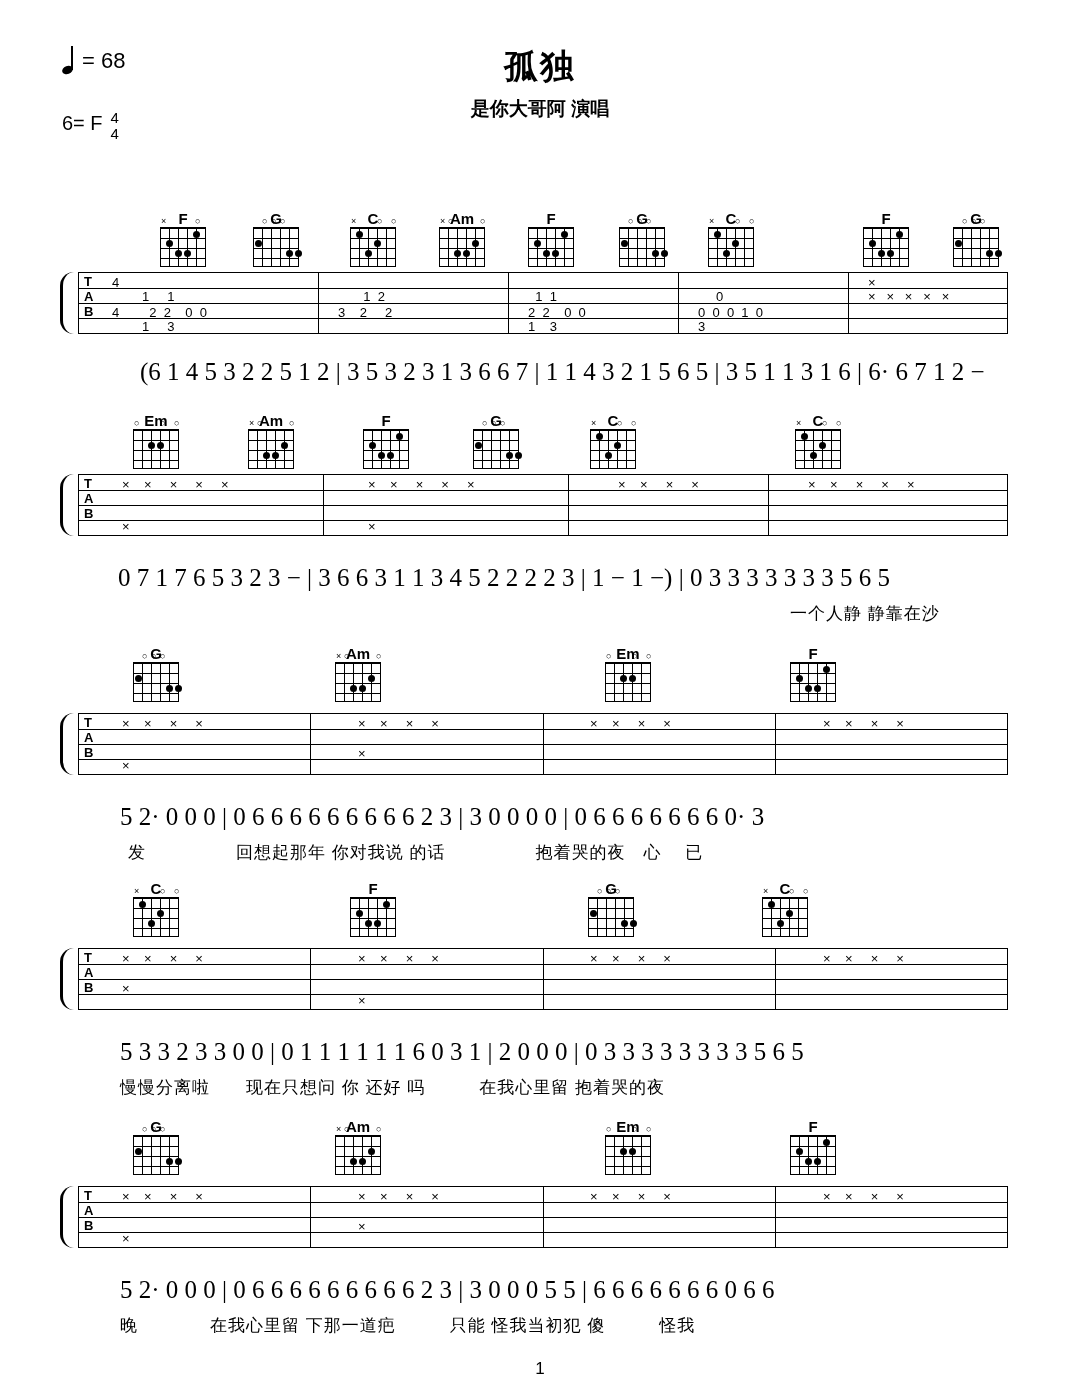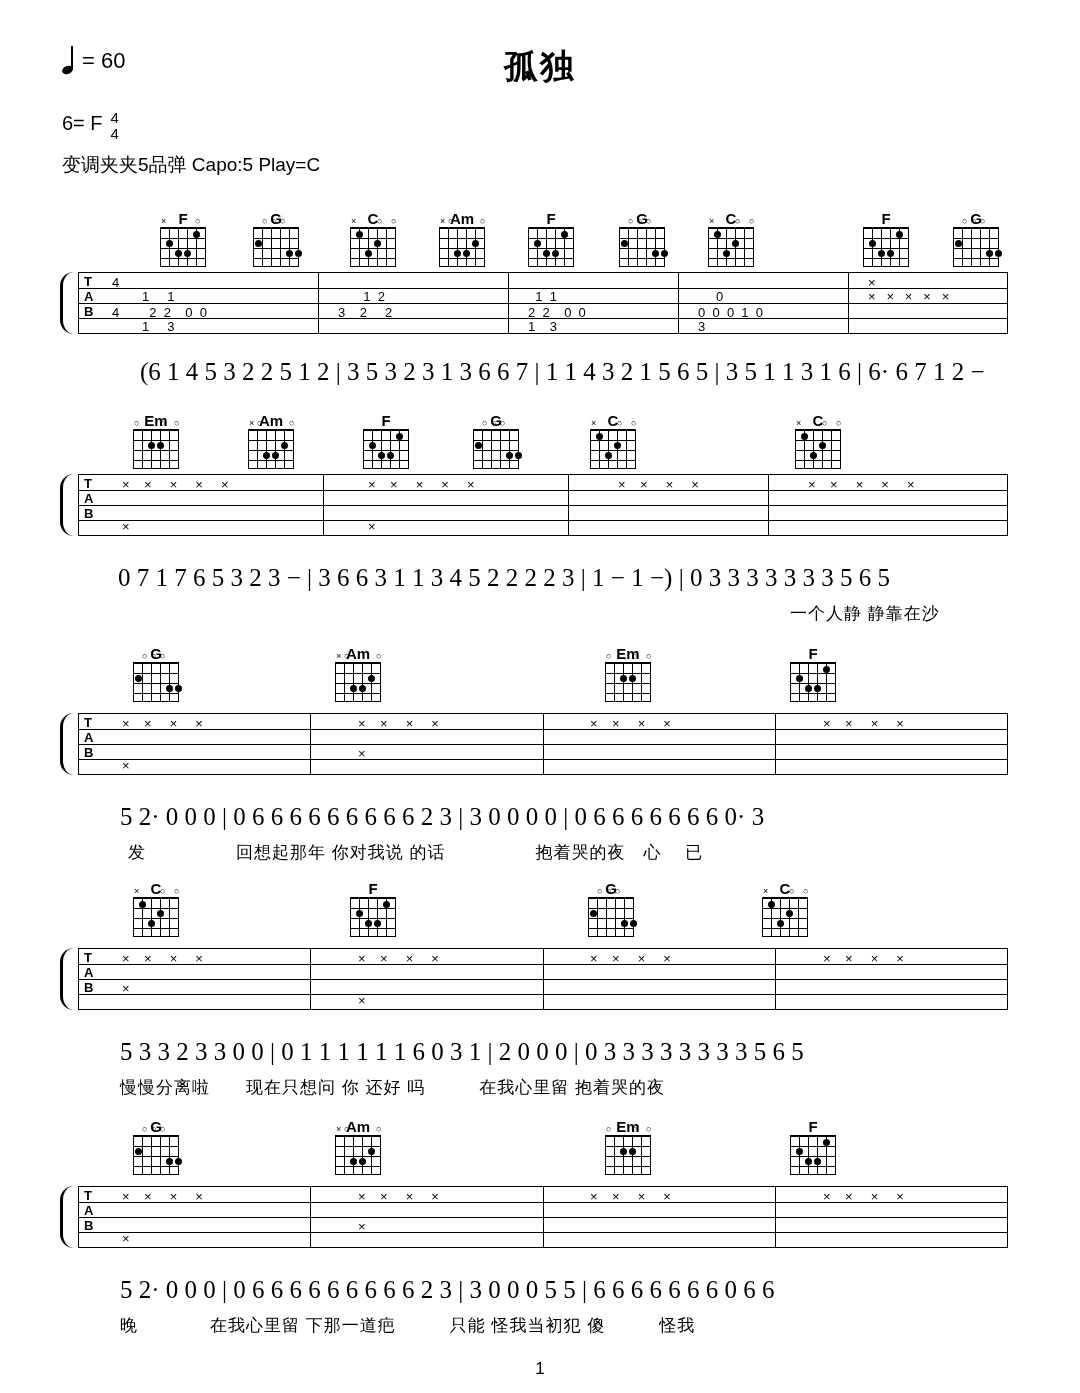--- a/index.html
+++ b/index.html
@@ -61,33 +61,33 @@
 </head>
 <body>
 
 <div class="sheet">
 
   <div class="tempo">
     <span class="note">
       <span class="head"></span>
         <span class="stem"></span>
     </span>
-    <span>= 60</span>
+    <span>= 68</span>
   </div>
 
   <div class="title">孤独</div>
+  <div class="singer">是你大哥阿 演唱</div>
 
   <div class="keysig">
     <span>6= F</span>
     <span class="frac">
       <span class="num">4</span>
       <span class="den">4</span>
     </span>
   </div>
-  <div class="capo">变调夹夹5品弹 Capo:5 Play=C</div>
 
 
   <div class="system" style="top:210px;">
 
     <div class="chord" style="left:155px;top:0;">
       <div class="nm">F</div>
       <div class="grid">
           <div class="v" style="left:8px"></div>
           <div class="v" style="left:17px"></div>
           <div class="v" style="left:26px"></div>

